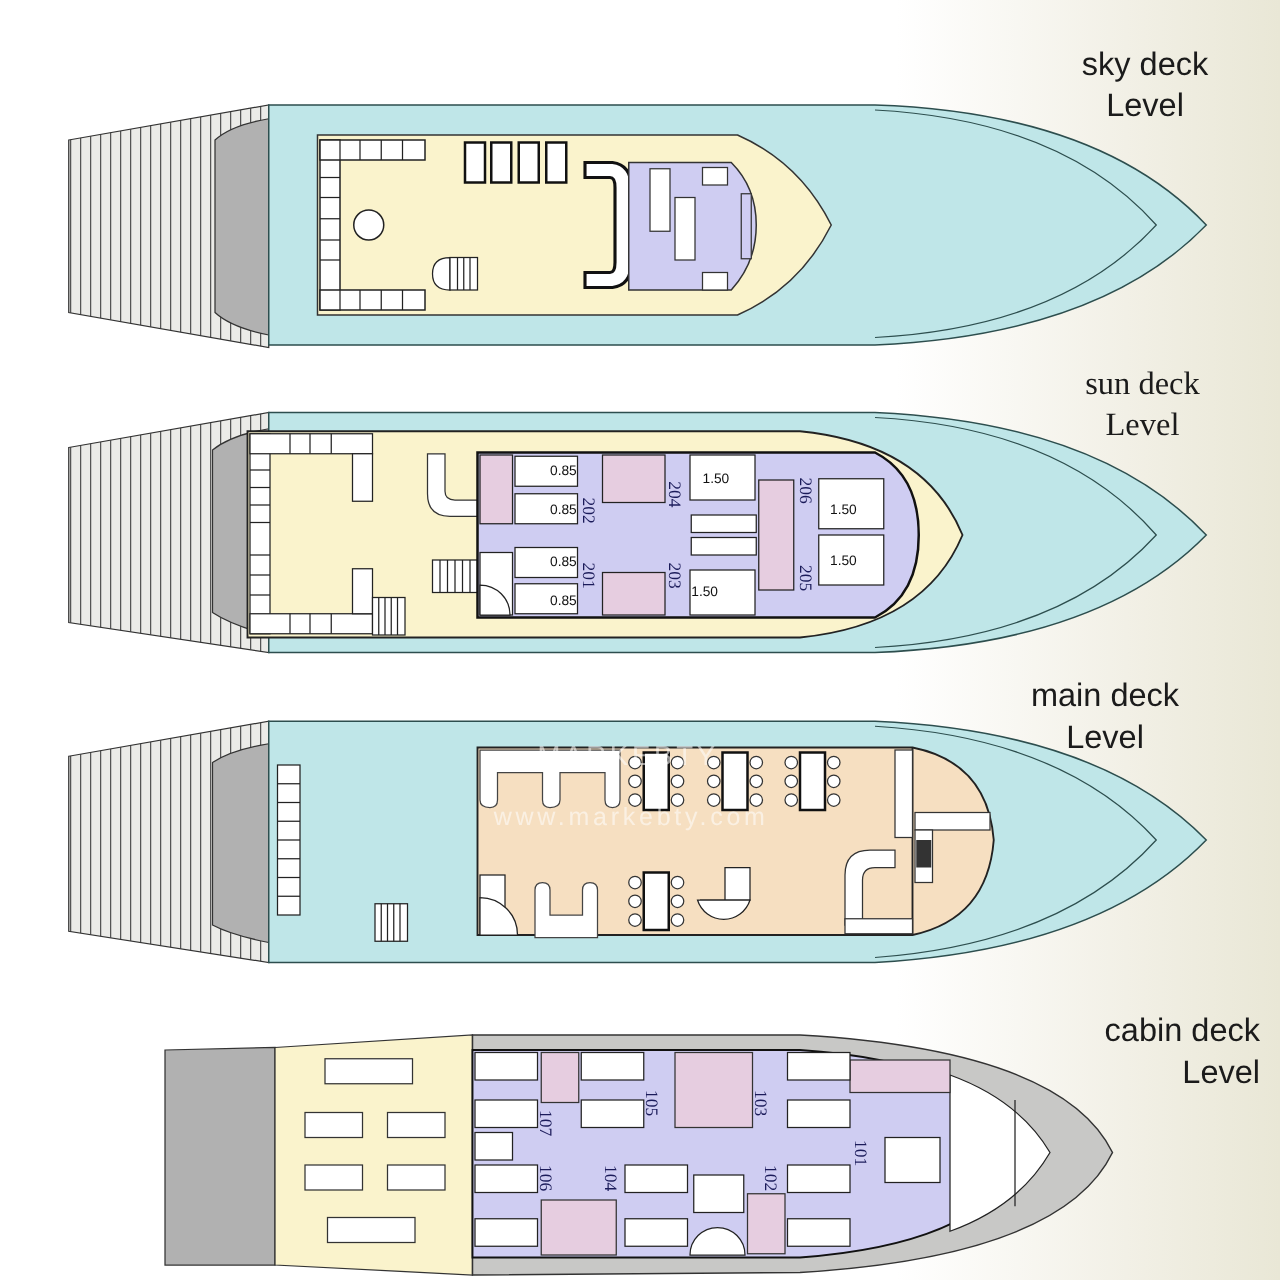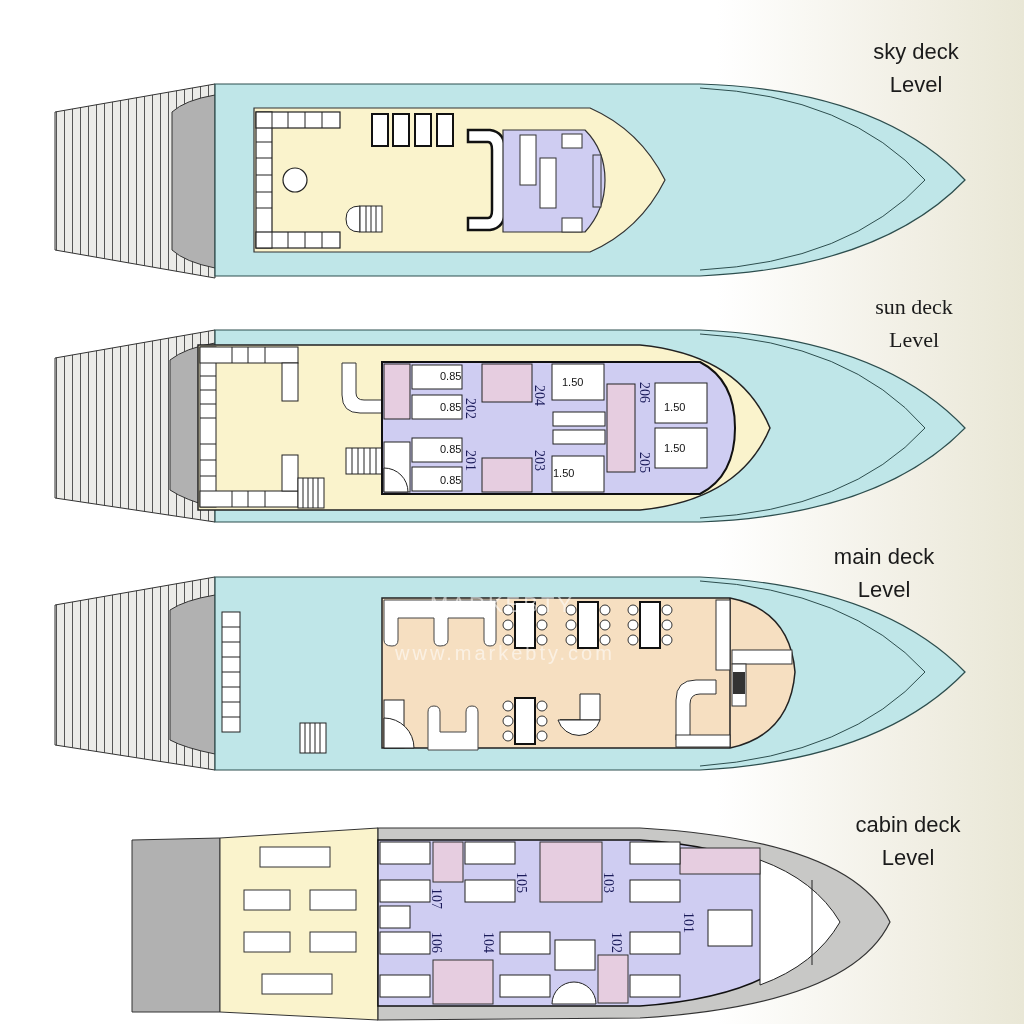--- a/index.html
+++ b/index.html
@@ -5,21 +5,21 @@
   html, body { margin: 0; padding: 0; }
   body {
     width: 1024px; height: 1024px; overflow: hidden;
     background: linear-gradient(90deg, #ffffff 0%, #ffffff 70%, #f2f0e6 88%, #e9e7d6 100%);
     font-family: "Liberation Sans", sans-serif;
     position: relative;
   }
   svg.plan { position: absolute; left: 0; top: 0; width: 1024px; height: 1024px; }
   .deck-label {
     position: absolute; width: 200px; text-align: center;
-    font-family: "Liberation Sans", sans-serif; font-size: 22px; line-height: 33px; color: #1b1b1b;
+    font-family: "Liberation Sans", sans-serif; font-size: 26px; line-height: 33px; color: #1b1b1b;
   }
   .num { font-family: "Liberation Sans", sans-serif; font-size: 11px; fill: #111; }
   .room { font-family: "Liberation Serif", serif; font-size: 14px; fill: #1b1b5a; }
   .wm { font-family: "Liberation Sans", sans-serif; font-size: 22px; fill: #ffffff; opacity: 0.55; letter-spacing: 3px; }
 </style>
 </head>
 <body>
 
 <svg class="plan" viewBox="0 0 1024 1024" xmlns="http://www.w3.org/2000/svg">
   <defs>
@@ -312,16 +312,16 @@
   <div>Level</div>
 </div>
 <div class="deck-label" style="left:814px; top:290px;font-family:Liberation Serif, serif;">
   <div>sun deck</div>
   <div>Level</div>
 </div>
 <div class="deck-label" style="left:784px; top:540px;">
   <div>main deck</div>
   <div>Level</div>
 </div>
-<div class="deck-label" style="left:808px; top:808px;">
+<div class="deck-label" style="left:808px; top:808px;text-align:right;">
   <div>cabin deck</div>
   <div>Level</div>
 </div>
 
 </body></html>

